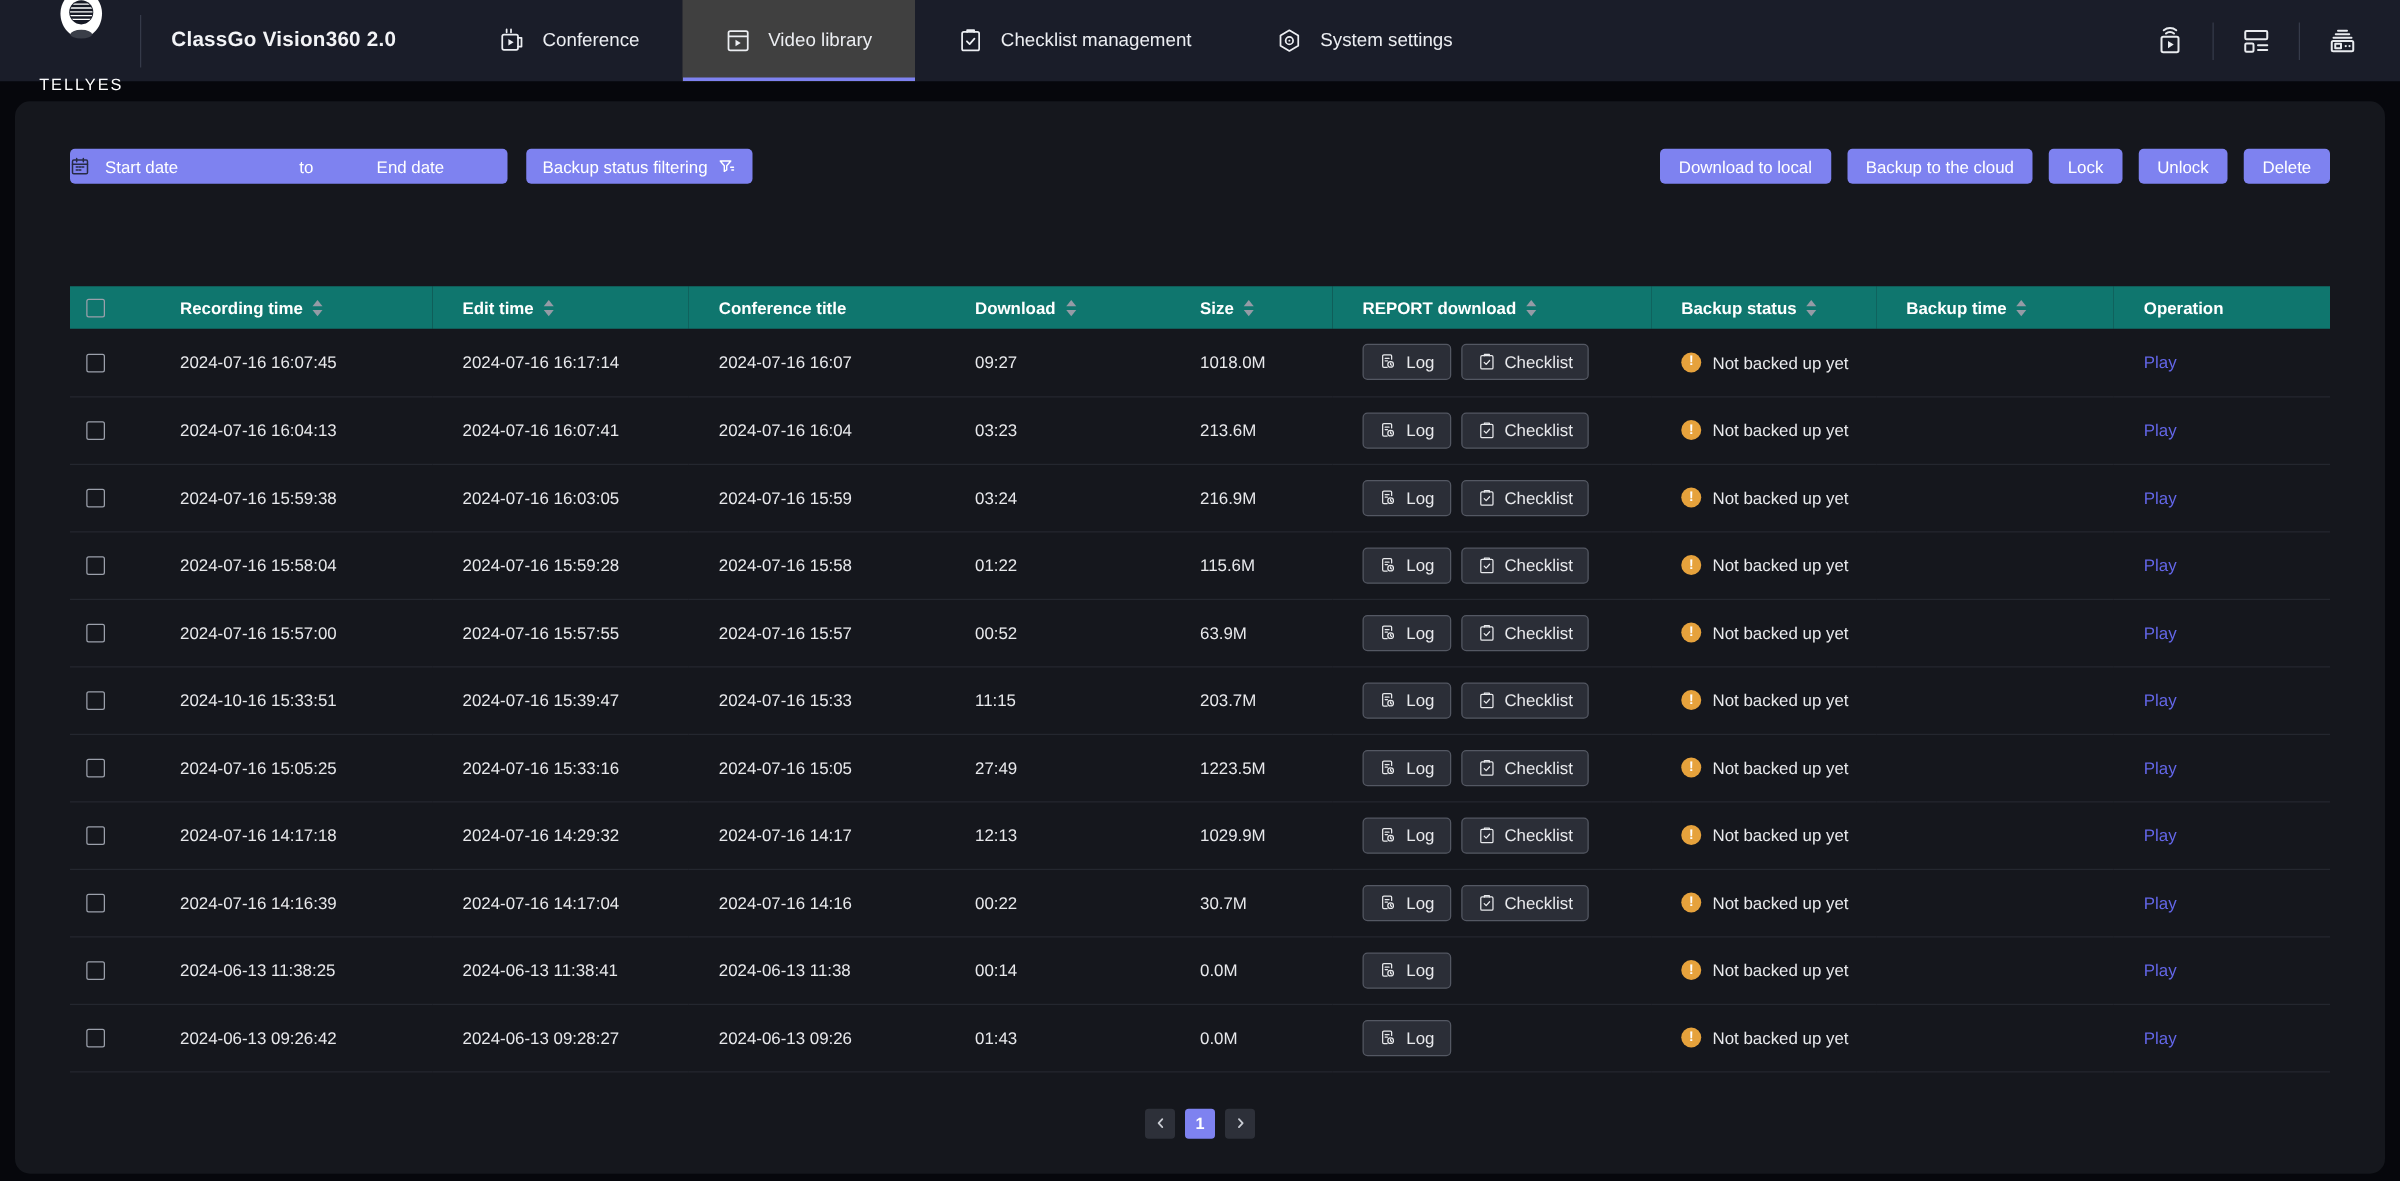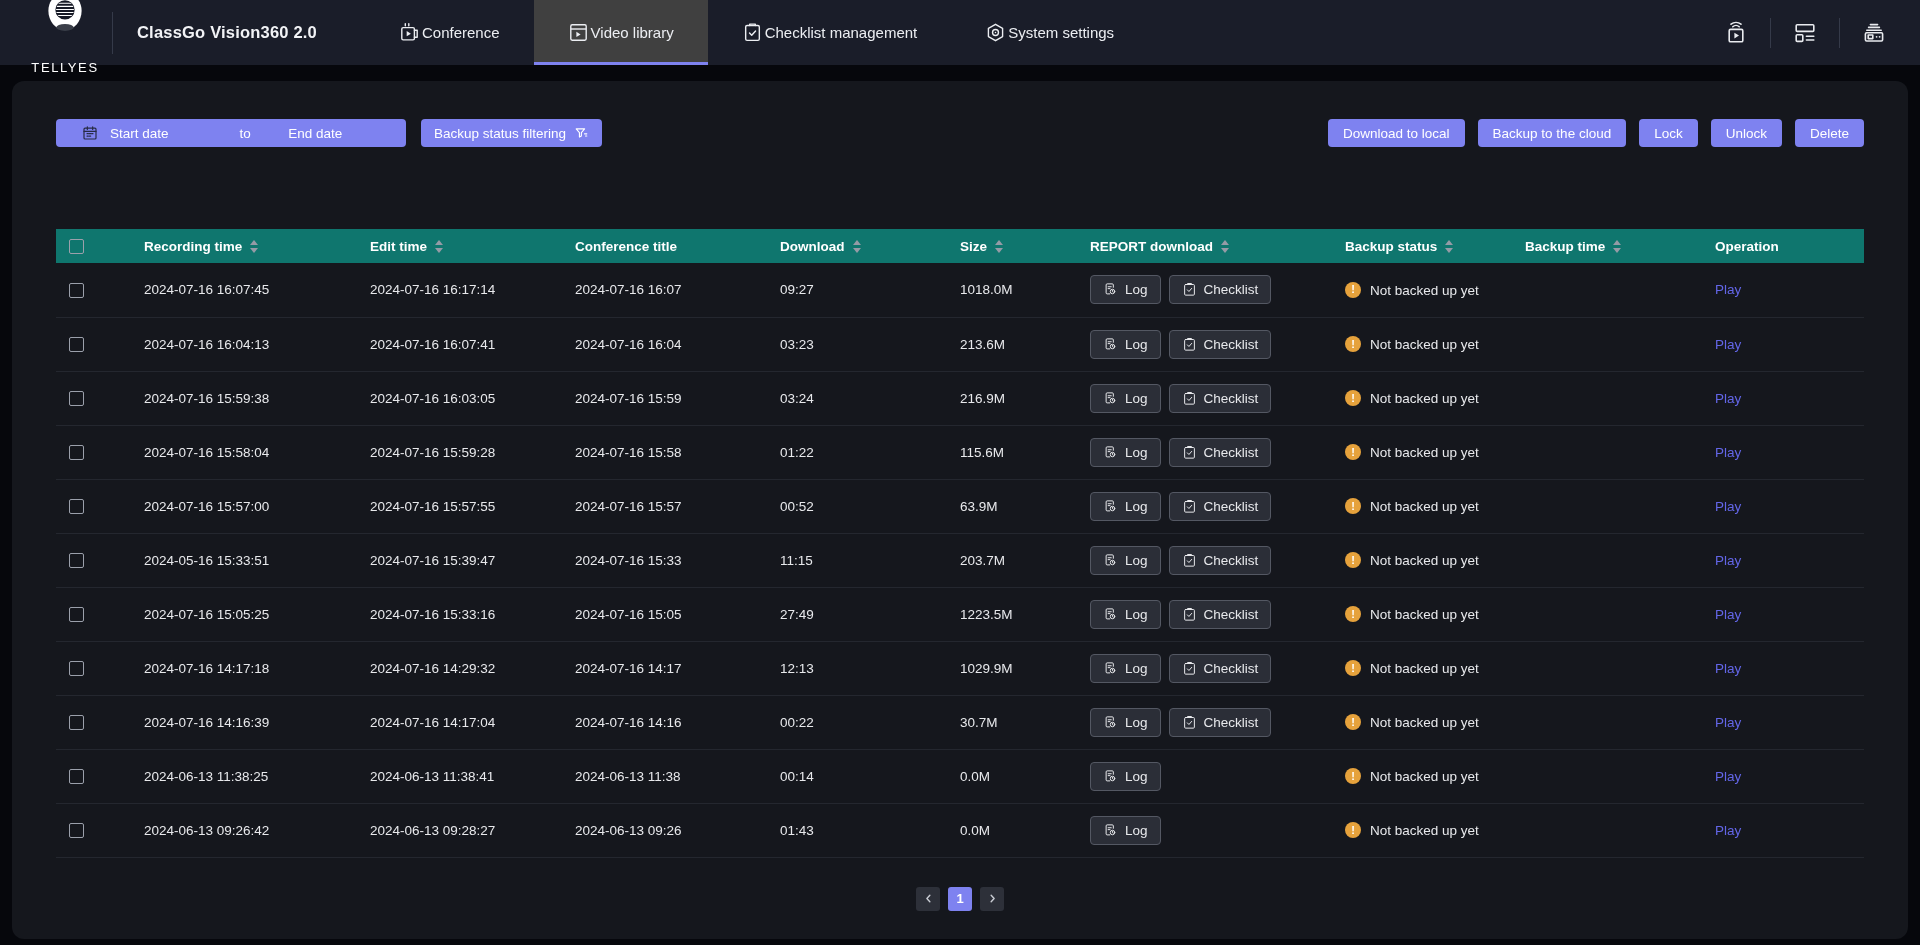--- a/index.html
+++ b/index.html
@@ -9,33 +9,33 @@
   }
   *{box-sizing:border-box;margin:0;padding:0;font-family:"Liberation Sans",sans-serif;}
   html,body{width:1920px;height:945px;overflow:hidden;background:#06070c;}
   
   .navbar{display:flex;align-items:stretch;height:65px;background:#1a1d29;padding-left:36px;}
   .logo{display:flex;flex-direction:column;align-items:center;justify-content:center;width:58px;align-self:center;}
   .logo-text{font-size:13px;letter-spacing:1.6px;color:#fff;margin-top:19px;}
   .nav-divider{width:1px;height:42px;background:#353a49;align-self:center;margin-left:18px;}
   .app-title{align-self:center;margin-left:24px;margin-right:48px;color:#f2f3f6;font-size:16.5px;font-weight:600;letter-spacing:.2px;white-space:nowrap;}
   .tabs{display:flex;align-items:stretch;}
-  .tab{display:flex;align-items:center;gap:2px;padding:0 34px;color:#eceef2;font-size:15px;cursor:pointer;white-space:nowrap;}
+  .tab{display:flex;align-items:center;gap:14px;padding:0 34px;color:#eceef2;font-size:15px;cursor:pointer;white-space:nowrap;}
   .tab.active{background:#404040;box-shadow:inset 0 -3px 0 var(--accent);}
   .tab-icon{display:flex;}
   .tab-icon svg{width:21px;height:21px;}
   .spacer{flex:1;}
   .quick-icons{display:flex;align-items:center;gap:22px;padding-right:34px;color:#e9ebef;}
   .qbtn{background:none;border:none;color:inherit;display:flex;cursor:pointer;padding:0;}
   .qbtn svg{width:24px;height:24px;}
   .vdiv{width:1px;height:30px;background:#353a49;}
   
   .panel{margin:16px 12px 0;height:858px;background:#15171d;border-radius:12px;overflow:hidden;}
   .toolbar{display:flex;align-items:center;padding:38px 44px 0;}
-  .date-range{width:350px;height:28px;background:var(--accent);border-radius:4px;display:flex;align-items:center;padding:0 26px;color:#fff;font-size:13.5px;cursor:pointer;}
+  .date-range{width:350px;height:28px;background:var(--accent);border-radius:4px;display:flex;align-items:center;padding:0 0;color:#fff;font-size:13.5px;cursor:pointer;}
   .cal{display:flex;color:#272b45;}
   .cal svg{width:16px;height:16px;}
   .dr-start{flex:1;margin-left:12px;}
   .dr-to{}
   .dr-end{flex:1;text-align:center;}
   .btn{height:28px;background:var(--accent);color:#fff;border:none;border-radius:4px;font-size:13.5px;cursor:pointer;}
   .filter-btn{margin-left:15px;display:inline-flex;align-items:center;gap:8px;padding:0 13px;}
   .fil{display:flex;}
   .fil svg{width:15px;height:15px;}
   .toolbar-actions{margin-left:auto;display:flex;gap:13px;}
@@ -390,21 +390,21 @@
                 </svg>
               </span>
               <span>Checklist</span>
             </button></td>
           <td><span class="warn"></span><span class="status-text">Not backed up yet</span></td>
           <td></td>
           <td><a class="play">Play</a></td>
         </tr>
         <tr>
           <td class="col-check"><span class="checkbox"></span></td>
-          <td>2024-05-16 15:33:51</td>
+          <td>2024-10-16 15:33:51</td>
           <td>2024-07-16 15:39:47</td>
           <td>2024-07-16 15:33</td>
           <td>11:15</td>
           <td>203.7M</td>
           <td><button class="mini-btn">
               <span class="mb-icon">
                 <svg viewBox="0 0 24 24" fill="none" stroke="currentColor" stroke-width="1.6" stroke-linecap="round" stroke-linejoin="round">
                   <path d="M16.5 8.5V4.6A1.6 1.6 0 0014.9 3H6.6A1.6 1.6 0 005 4.6v12.8A1.6 1.6 0 006.6 19h4.2"></path>
                   <path d="M8.2 7.6h5M8.2 10.6h3"></path>
                   <circle cx="15.2" cy="15.2" r="3.6"></circle>

